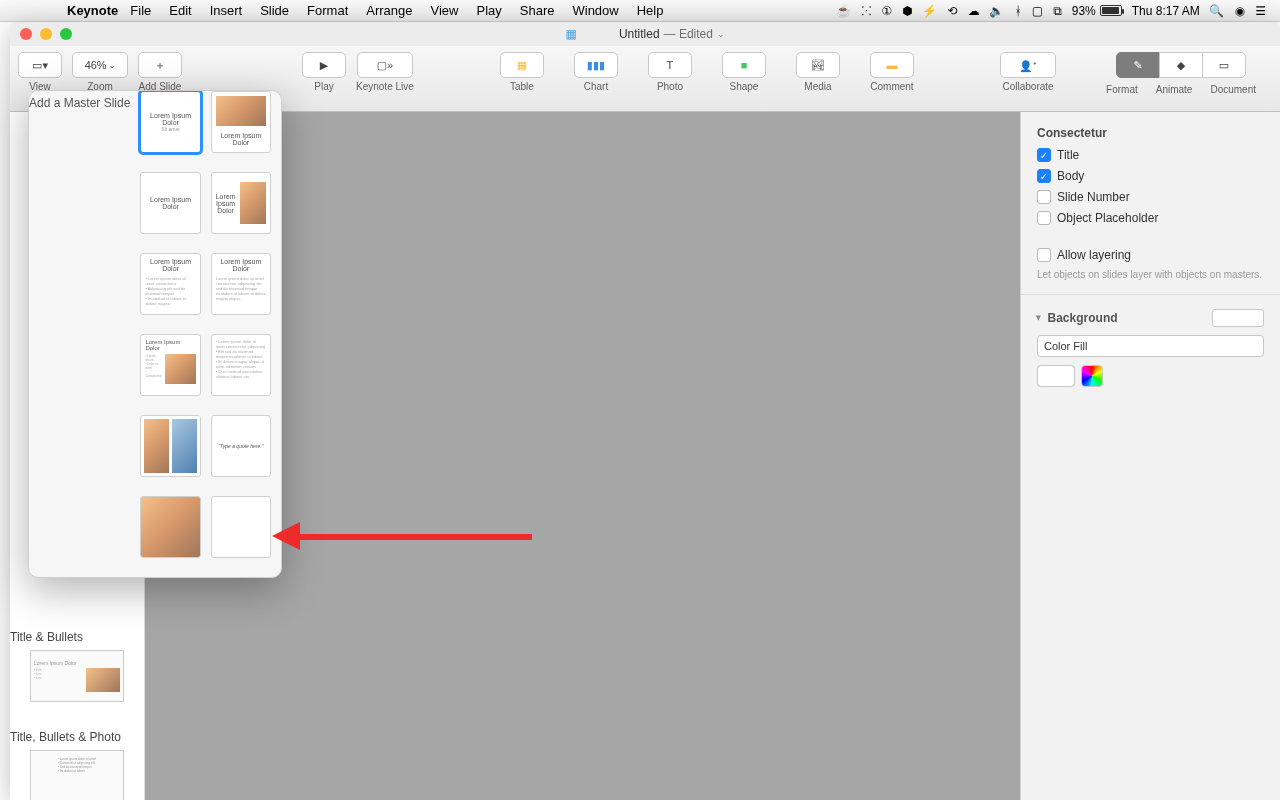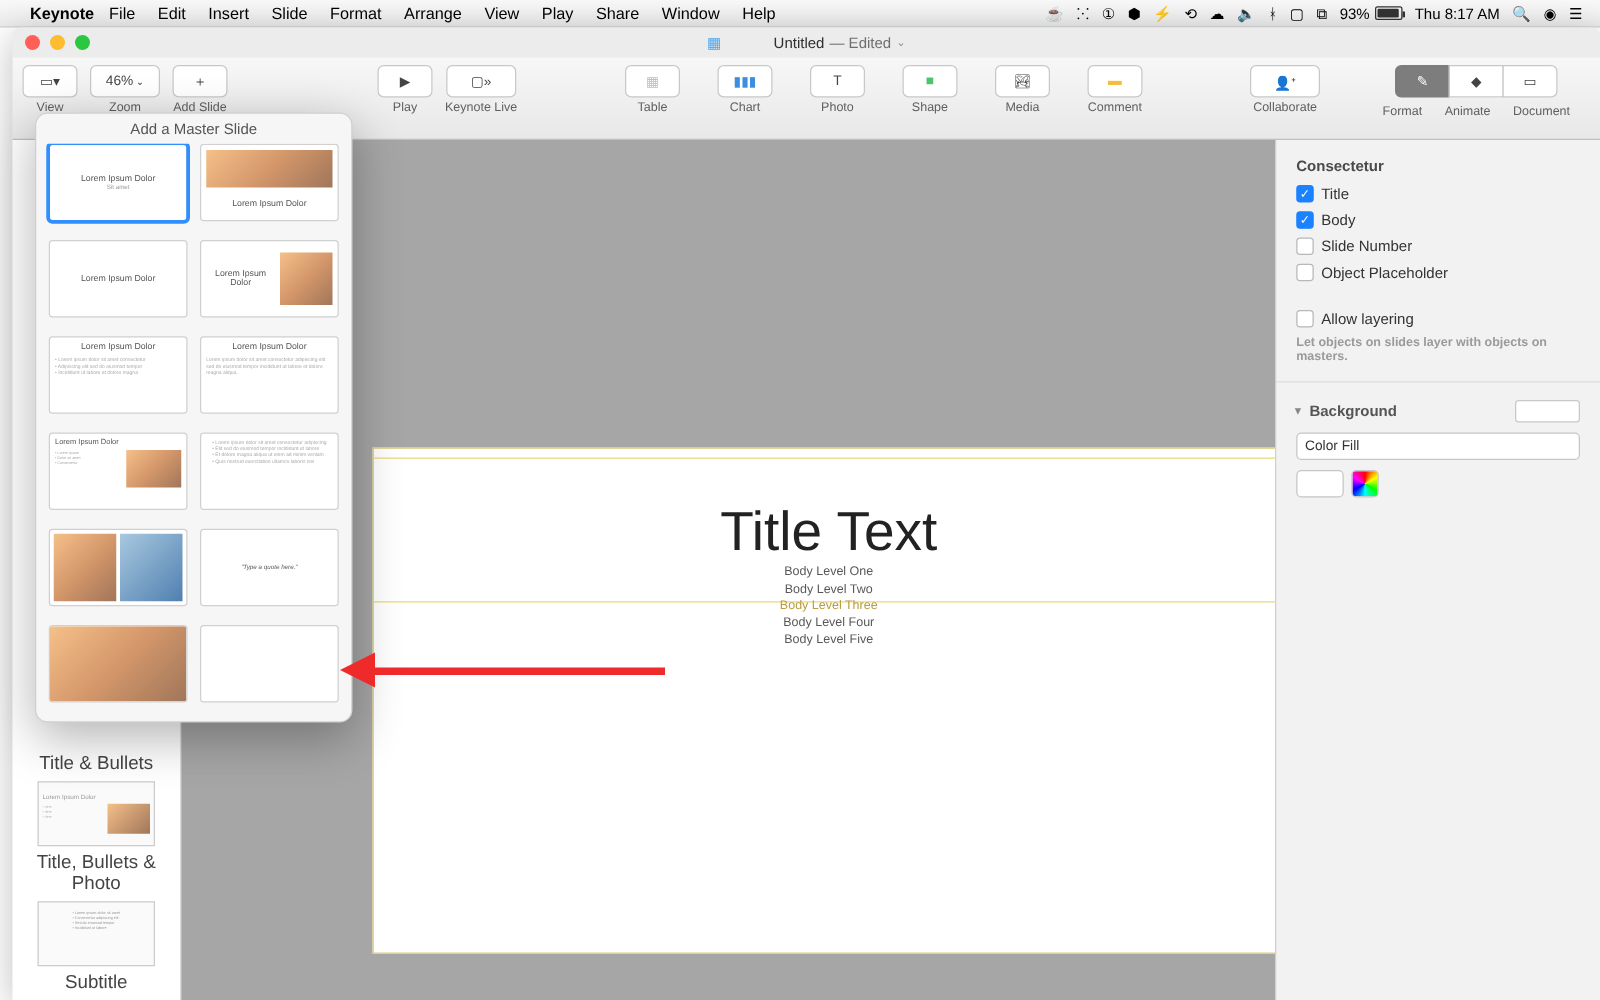--- a/index.html
+++ b/index.html
@@ -1,21 +1,21 @@
 <!DOCTYPE html>
 <html><head>
 <meta charset="utf-8">
 <style>
 * { margin: 0; padding: 0; box-sizing: border-box; font-family: -apple-system, "Helvetica Neue", Arial, sans-serif; }
 body { width: 1280px; height: 800px; background: #fff; overflow: hidden; position: relative; }
 
 
 .menubar { height: 22px; background: linear-gradient(#f9f9f9,#ececec); display: flex; align-items: center; padding: 0 14px; font-size: 13px; border-bottom: 1px solid #d0d0d0; gap: 0; }
 .menubar .apple { font-size: 14px; margin-right: 10px; }
-.menubar .app { font-weight: 700; margin-right: 12px; }
+.menubar .app { font-weight: 700; margin-right: 12px; margin-left: 43px; }
 .menubar .mitem { margin-right: 18px; cursor: default; }
 .menubar .spacer { flex: 1; }
 .menubar .status { font-size: 12px; margin-left: 10px; display:inline-flex; align-items:center; }
 .menubar .battery { display:inline-block; width:22px; height:11px; border:1px solid #333; border-radius:2px; position:relative; margin-left:4px;}
 .menubar .battery::after{content:"";position:absolute;right:-3px;top:3px;width:2px;height:5px;background:#333;border-radius:1px;}
 .menubar .battery .fill{position:absolute;left:1px;top:1px;bottom:1px;width:85%;background:#333;border-radius:1px;}
 
 
 .window { position: absolute; top: 22px; left: 10px; right: 0; bottom: 0; background: #ececec; border-top-left-radius: 7px; border-top-right-radius: 7px; box-shadow: 0 6px 30px rgba(0,0,0,0.25); overflow: hidden; }
 .titlebar { height: 24px; background: #ececec; display: flex; align-items: center; justify-content: center; position: relative; }
@@ -38,21 +38,21 @@
 .toolbar .right-tools{display:flex; gap:14px; align-items:flex-start; margin-right:6px;}
 .seg { display: flex; }
 .seg .tbtn{border-radius:0;margin-left:-1px;}
 .seg .tbtn:first-child{border-top-left-radius:5px;border-bottom-left-radius:5px;margin-left:0;}
 .seg .tbtn:last-child{border-top-right-radius:5px;border-bottom-right-radius:5px;}
 .seg .tbtn.active{background:#7d7d7d;color:#fff;border-color:#7d7d7d;}
 
 
 .body { position: absolute; top: 90px; left: 0; right: 0; bottom: 0; display: flex; background:#fff;}
 .sidebar { width: 135px; background: #fff; border-right: 1px solid #dcdcdc; overflow:hidden; padding-top:490px; }
-.slabel{font-size:15px; text-align:center; color:#444; margin-bottom:6px;}
+.slabel{font-size:12px; text-align:left; color:#444; margin-bottom:6px;margin-top:28px;}
 .sthumb{width:94px; height:52px; margin:0 auto 4px; border:1px solid #ccc; background:#fafafa; font-size:4px; color:#999; display:flex; align-items:center; justify-content:center; padding:3px;}
 
 .canvas-area { flex: 1; background: #a6a6a6; position: relative; overflow:hidden; }
 .slide { position: absolute; left: 153px; top: 246px; width: 730px; height: 405px; background: #fff; border:1px solid #d8c979; }
 .slide .hr1{position:absolute; left:0; right:0; top:7px; height:1px; background:#e8da7a;}
 .slide .hr2{position:absolute; left:0; right:0; top:122px; height:1px; background:#e8da7a;}
 .slide .ttl{position:absolute; left:0; right:0; top:42px; text-align:center; font-family:"Helvetica Neue",Arial; font-weight:300; font-size:44px; color:#222;}
 .slide .bodylines{position:absolute; left:0; right:0; top:92px; text-align:center; font-size:10px; color:#585858; line-height:1.35;}
 .slide .bodylines .l3{color:#b89b3e;}
 
@@ -62,31 +62,31 @@
 
 
 .inspector { width: 260px; background: #f2f2f2; border-left: 1px solid #d0d0d0; font-size: 12px; color:#333; }
 .ins-header{height:22px; background:#f7f7f7; border-bottom:1px solid #dcdcdc; display:flex; align-items:center; justify-content:center; font-size:11px; color:#696969;}
 .ins-body{padding:14px 16px;}
 .ins-sec-title{font-size:12px; font-weight:600; color:#4a4a4a; margin-bottom:8px;}
 .chk{display:flex; align-items:center; gap:6px; margin-bottom:7px;}
 .chk .box{width:14px; height:14px; border:1px solid #b8b8b8; border-radius:3px; background:#fff; display:flex; align-items:center; justify-content:center; font-size:10px; color:#fff;}
 .chk .box.on{background:#1a82ff; border-color:#1a82ff;}
 .ins-divider{height:1px; background:#dcdcdc; margin:14px -16px;}
-.ins-sub{font-size:10px; color:#9a9a9a; margin-top:2px;font-weight:bold;}
+.ins-sub{font-size:10px; color:#9a9a9a; margin-top:2px;}
 .disclosure{display:flex; align-items:center; gap:6px; font-size:12px; color:#555; font-weight:600;}
 .disclosure .tri{font-size:9px;color:#888; transform:rotate(90deg); display:inline-block;}
 .bgwell{width:52px; height:18px; background:#fff; border:1px solid #c8c8c8; border-radius:3px;}
 .select{width:100%; height:22px; background:#fff; border:1px solid #c6c6c6; border-radius:4px; display:flex; align-items:center; padding:0 6px; font-size:11px; position:relative; margin-top:8px;}
 .colorrow{display:flex; gap:6px; margin-top:8px;}
 .colorwell{width:38px; height:22px; background:#fff; border:1px solid #c6c6c6; border-radius:4px;}
 .colorbtn{width:22px; height:22px; border:1px solid #c6c6c6; border-radius:4px; background: conic-gradient(red,yellow,lime,cyan,blue,magenta,red);}
 
 
-.popover { position: absolute; top: 90px; left: 28px; width: 254px; height: 488px; background: #f6f6f6; border:1px solid #cfcfcf; border-radius: 10px; box-shadow: 0 12px 40px rgba(0,0,0,0.3); display:flex; flex-direction:column; overflow:hidden;}
+.popover { position: absolute; top: 90px; left: 28px; width: 254px; height: 488px; background: #f6f6f6; border:1px solid #cfcfcf; border-radius: 10px; box-shadow: 0 12px 40px rgba(0,0,0,0.3); display:flex; flex-direction:row; overflow:hidden;}
 .pop-title{height:24px; display:flex; align-items:center; justify-content:center; font-size:12px; color:#555;}
 .pop-grid{flex:1; overflow:auto; padding:0 10px 10px; display:grid; grid-template-columns:1fr 1fr; gap:10px;}
 .master{height:62px; background:#fff; border:1px solid #d0d0d0; border-radius:3px; display:flex; align-items:center; justify-content:center; font-size:6px; color:#777; text-align:center; padding:4px; position:relative; overflow:hidden;}
 .master.selected{outline:3px solid #2f8fff; outline-offset:-1px;}
 .master .mt{font-size:7px; color:#555;}
 .master .mst{font-size:5px; color:#999;}
 .master .img{position:absolute; background:linear-gradient(135deg,#f5c089,#d4976a,#a0765a); }
 .master.blank{background:#fff;}
 
 
@@ -274,32 +274,20 @@
         </div>
       <div class="slabel">Title, Bullets &amp; Photo</div>
       <div class="sthumb" style="font-size:3px;text-align:left;align-items:flex-start;padding:6px">• Lorem ipsum dolor sit amet<br>• Consectetur adipiscing elit<br>• Sed do eiusmod tempor<br>• Incididunt ut labore</div>
       <div class="slabel">Subtitle</div>
       <div class="sthumb" style="padding:0">
           <div style="width:100%;height:100%;background:linear-gradient(135deg,#b8d4e8,#6a9bc4)"></div>
         </div>
     </div>
 
     <div class="canvas-area">
-      <div class="slide">
-        <div class="hr1"></div>
-        <div class="hr2"></div>
-        <div class="ttl">Title Text</div>
-        <div class="bodylines">
-          <div>Body Level One</div>
-          <div>Body Level Two</div>
-          <div class="l3">Body Level Three</div>
-          <div>Body Level Four</div>
-          <div>Body Level Five</div>
-        </div>
-      </div>
     </div>
 
     <div class="inspector">
       <div class="ins-body">
         <div class="ins-sec-title">Consectetur</div>
         <label class="chk">
             <span class="box on">✓</span>
             <span>Title</span>
           </label>
         <label class="chk">

